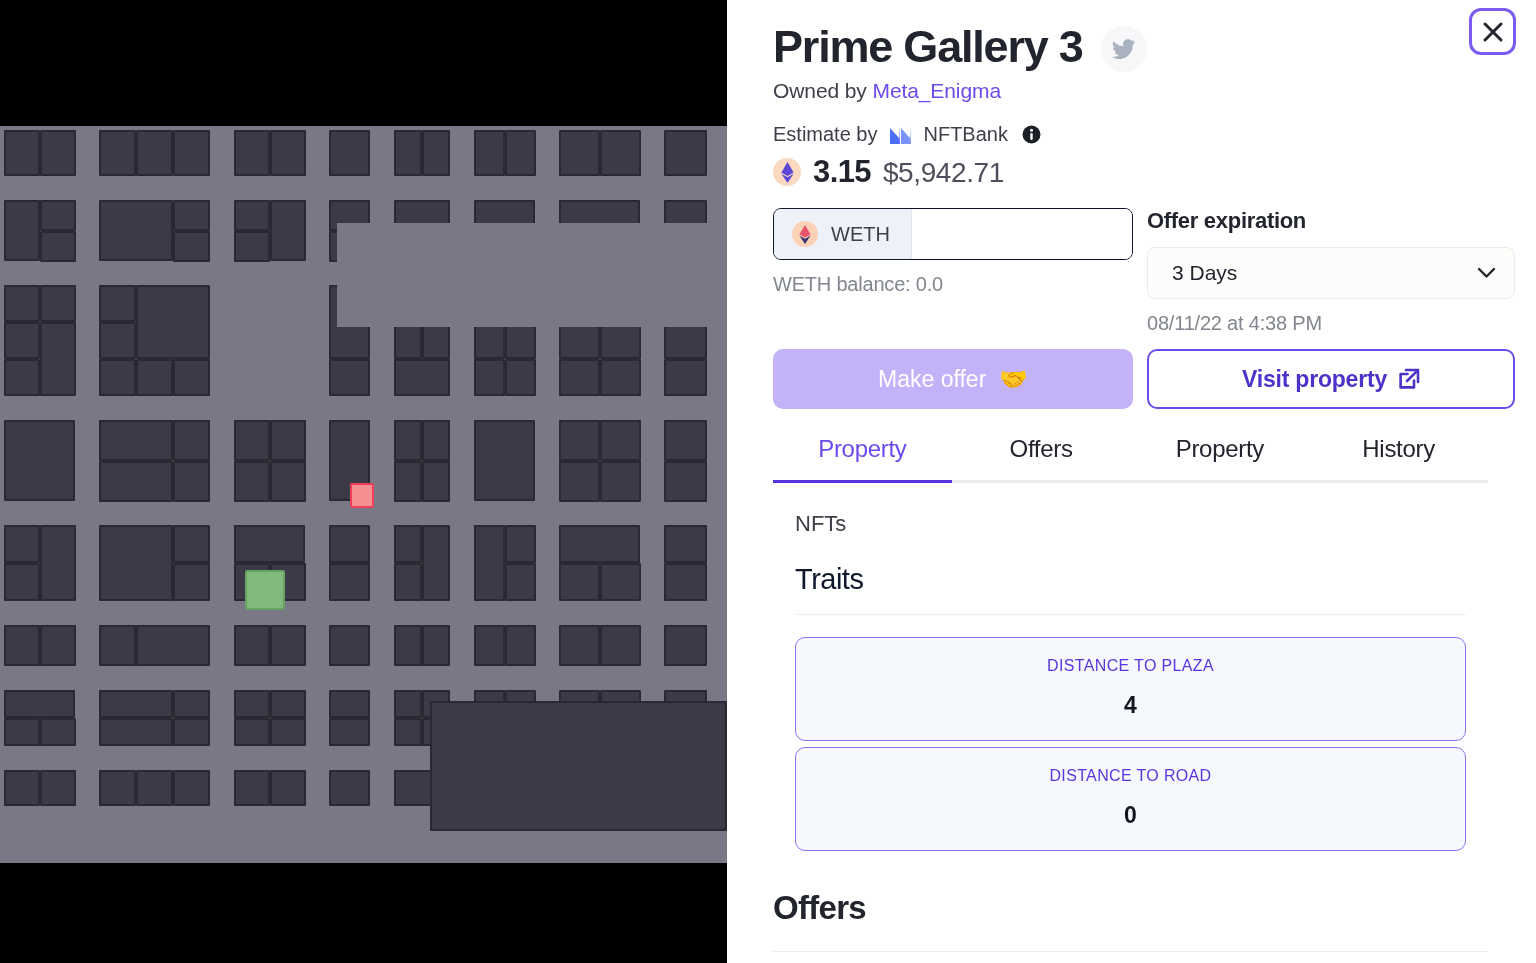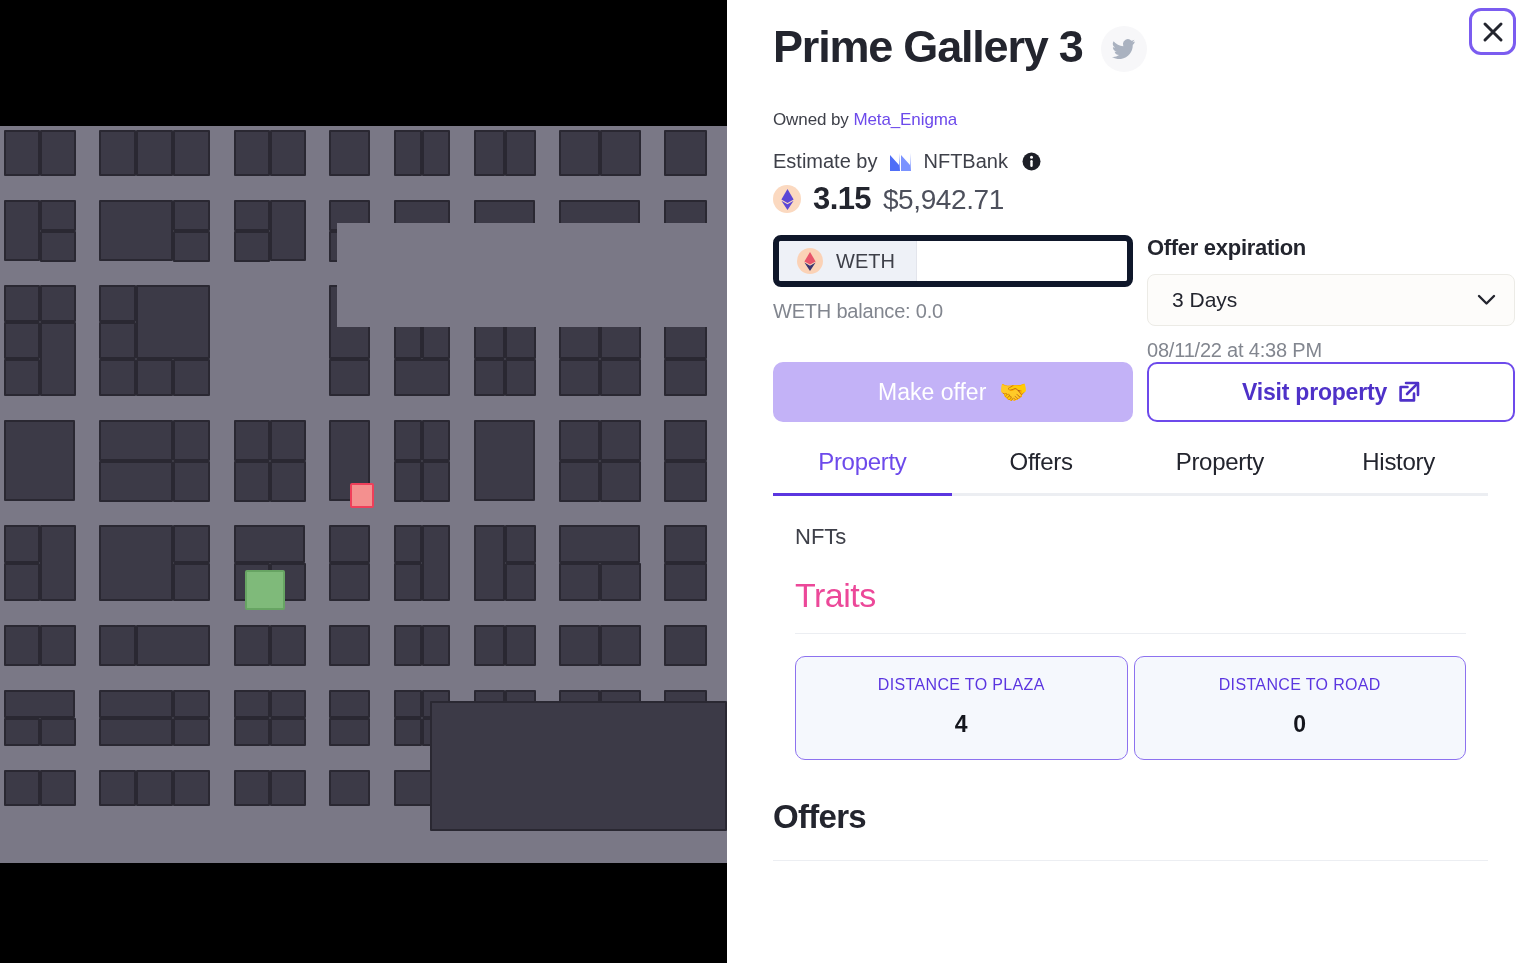--- a/index.html
+++ b/index.html
@@ -82,22 +82,22 @@
     line-height: 1.05;
   }
   #twitter-badge {
     width: 46px; height: 46px; border-radius: 50%;
     background: #f7f7f9;
     display: flex; align-items: center; justify-content: center;
     cursor: pointer; margin-top: 4px;
   }
 
   .owner-line {
-    margin-top: 38px;
-    font-size: 17px;
+    margin-top: 7px;
+    font-size: 21px;
     color: #3e4049;
     letter-spacing: -0.1px;
   }
   .owner-line .owner-name { color: #6d4aeb; cursor: pointer; }
 
   .meta-row {
     margin-top: 16px;
     display: flex; align-items: center; gap: 0px;
     font-size: 20px; color: #3e4049;
   }
@@ -143,21 +143,21 @@
     display: grid;
     grid-template-columns: 360px 368px;
     column-gap: 14px;
   }
   .field-label {
     font-size: 22px; font-weight: 700; color: #23252e;
     letter-spacing: -0.3px; margin-bottom: 13px;
   }
   .amount-input-wrap {
     display: flex; height: 52px;
-    border: 6px solid #0f172a;
+    border: 1px solid #0f172a;
     border-radius: 8px;
     overflow: hidden;
     background: #fff;
   }
   .amount-prefix {
     display: flex; align-items: center; gap: 13px;
     background: #eef1f7;
     padding: 0 21px 0 18px;
     font-size: 20px; color: #3e4049; font-weight: 400;
     border-right: 1px solid #e3e5ec;
@@ -184,20 +184,21 @@
     font-size: 21px; color: #23252e;
     cursor: pointer;
   }
   .expiry-select .chev { margin-left: auto; display: block; }
   .sub-note {
     margin-top: 13px;
     font-size: 20px; color: #82868f; letter-spacing: -0.2px;
   }
 
   .action-row {
+    margin-top: 14px;
     display: grid;
     grid-template-columns: 360px 368px;
     column-gap: 14px;
   }
   #make-offer-button {
     height: 60px;
     border-radius: 10px;
     background: #c3b2f7;
     color: #ffffff;
     border: 0;
@@ -244,31 +245,31 @@
     height: 3px;
     background: #5b36e0;
   }
 
   .section-small {
     margin-top: 28px;
     font-size: 22px; color: #3e4049; padding-left: 22px;
   }
   .section-title {
     margin-top: 26px;
-    font-size: 34px; color: #ec4899; letter-spacing: -0.5px;
+    font-size: 29px; color: #0f172a; letter-spacing: -0.5px;
     padding-left: 22px;
   }
   .divider {
     margin: 18px 22px 0 22px;
     height: 1px; background: #eceef2;
   }
   .traits-grid {
     margin: 22px 22px 0 22px;
     display: grid;
-    grid-template-columns: 1fr 1fr;
+    grid-template-columns: 1fr;
     gap: 6px;
   }
   .trait-card {
     border: 1px solid #8d72ef;
     border-radius: 10px;
     background: #f5f8fd;
     padding: 19px 10px 21px 10px;
     text-align: center;
   }
   .trait-name {

